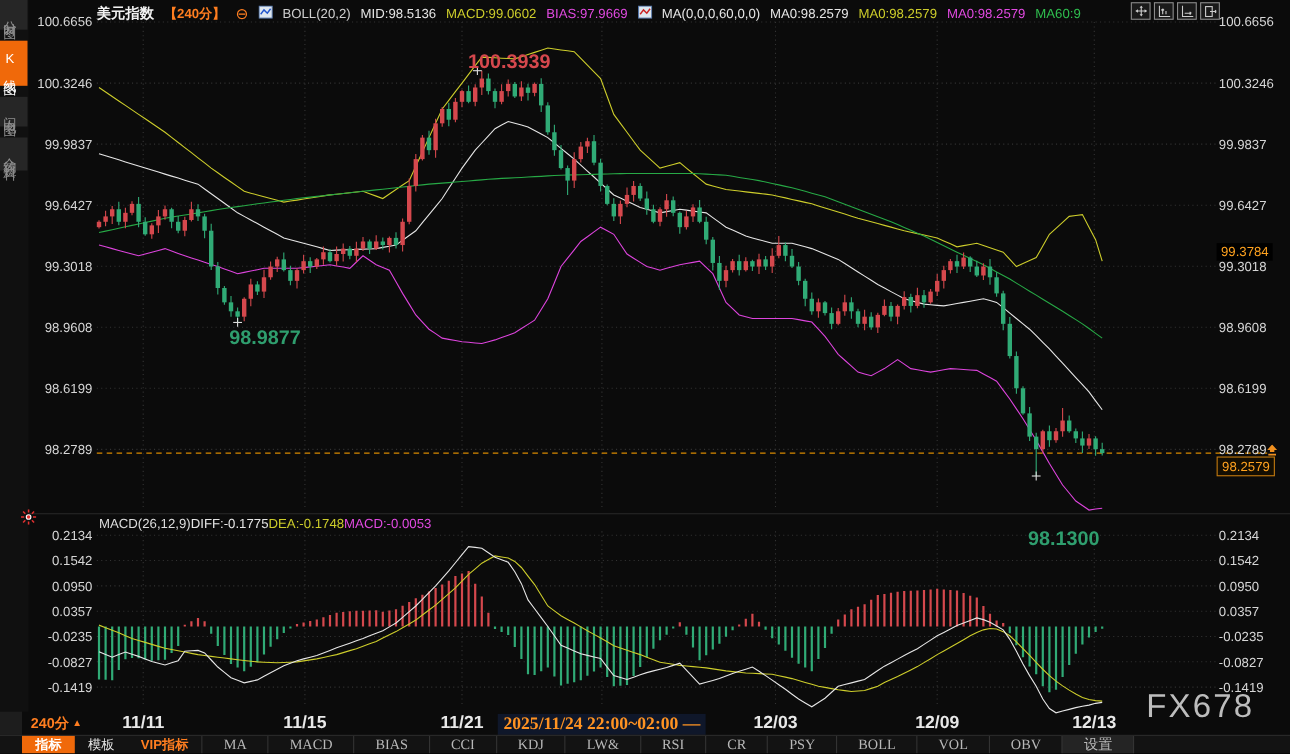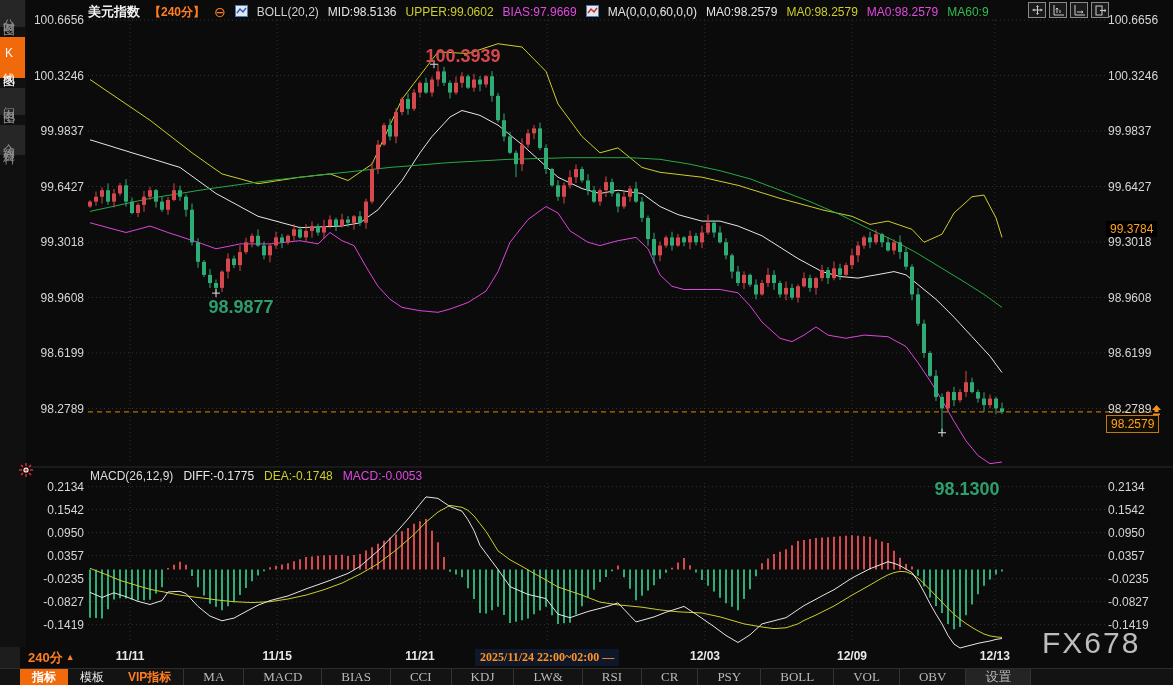--- a/index.html
+++ b/index.html
@@ -13,39 +13,39 @@
             letter-spacing:3px;cursor:pointer;}
   .side-tab.active{background:#f0690a;color:#ffffff;}
   
   .hdr{position:absolute;left:88px;top:3px;z-index:3;display:flex;gap:9px;align-items:center;
        font-size:12px;white-space:nowrap;}
   .hdr .sym{color:#f2f2f2;font-weight:bold;font-size:13px;}
   .hdr .per{color:#ff7e20;font-weight:bold;}
   .hdr .zo{color:#ff7e20;font-size:14px;line-height:10px;}
   .hdr .w{color:#e6e6e6;}  .hdr .g{color:#cfcfcf;}
   .hdr .y{color:#cdcd2b;}  .hdr .m{color:#e14ae1;}  .hdr .gr{color:#2fbf4f;}
-  .macd-hdr{position:absolute;left:90px;top:469px;z-index:3;display:flex;gap:10px;
+  .macd-hdr{position:absolute;left:90px;top:469px;z-index:3;display:flex;gap:0;
             font-size:12px;white-space:nowrap;}
   
   .winctl{position:absolute;top:2px;right:64px;z-index:7;display:flex;gap:3px;}
   .winctl .wbtn{width:16px;height:14px;border:1px solid #8a8a8a;background:#1a1a1a;display:flex;
                 align-items:center;justify-content:center;cursor:pointer;}
   
   .ylab{position:absolute;font-size:12px;color:#d6d6d6;z-index:2;}
   .ylab.left{left:24px;width:60px;text-align:right;}
   .ylab.right{left:1108px;width:62px;text-align:left;}
   .badge{position:absolute;left:1106px;z-index:3;font-size:12px;padding:0 4px;line-height:16px;}
   .badge.marker{background:#000;color:#ffa21f;}
   .badge.last{background:#140e02;color:#ffa21f;border:1px solid #c27a10;}
   .anno{position:absolute;z-index:3;font-size:18px;font-weight:bold;transform:translateX(-50%);}
   
   .xaxis{position:absolute;left:0;top:646px;width:1001px;height:22px;z-index:3;}
   .period{position:absolute;left:28px;top:3px;color:#ff7e20;font-weight:bold;font-size:13px;cursor:pointer;}
   .period .arr{font-size:9px;vertical-align:2px;margin-left:3px;}
-  .dlab{position:absolute;top:3px;transform:translateX(-50%);font-size:12px;font-weight:bold;color:#e8e8e8;white-space:nowrap;}
+  .dlab{position:absolute;top:3px;transform:translateX(-50%);font-size:16px;font-weight:bold;color:#e8e8e8;white-space:nowrap;}
   .dlab.hl{background:#0f172a;color:#ff9322;padding:1px 5px;font-family:Liberation Serif, serif;}
   .corner-block{position:absolute;left:0;top:646px;width:20px;height:39px;background:#1d1d1d;z-index:4;}
   
   .toolbar{position:absolute;left:0;top:668px;width:1173px;height:17px;background:#131313;
            border-top:1px solid #2c2c2c;z-index:5;display:flex;align-items:stretch;padding-left:20px;
            box-sizing:border-box;font-size:12px;}
   .tb-tab{padding:0 12px;display:flex;align-items:center;cursor:pointer;color:#e8e8e8;}
   .tb-tab.active{background:#f0690a;color:#fff;font-weight:bold;}
   .tb-tab.vip{color:#ff7e20;font-weight:bold;}
   .tb-ind{padding:0 19px;display:flex;align-items:center;cursor:pointer;color:#b8b8b8;
@@ -580,21 +580,21 @@
   <div class="hdr">
     <span class="sym">美元指数</span>
     <span class="per">【240分】</span>
     <span class="zo">⊖</span>
     <span><svg width="13" height="12">
           <rect x="0.5" y="0.5" width="12" height="11" fill="#dfe7ef" stroke="#5577aa"></rect>
           <polyline points="2,8 5,4 8,7 11,3" fill="none" stroke="#2255cc" stroke-width="1.3"></polyline>
         </svg></span>
     <span class="g">BOLL(20,2)</span>
     <span class="w">MID:98.5136</span>
-    <span class="y">UPPER:99.0602</span>
+    <span class="y">MACD:99.0602</span>
     <span class="m">BIAS:97.9669</span>
     <span><svg width="13" height="12">
           <rect x="0.5" y="0.5" width="12" height="11" fill="#dfe7ef" stroke="#5577aa"></rect>
           <polyline points="2,8 5,4 8,7 11,3" fill="none" stroke="#cc2222" stroke-width="1.3"></polyline>
         </svg></span>
     <span class="w">MA(0,0,0,60,0,0)</span>
     <span class="w">MA0:98.2579</span>
     <span class="y">MA0:98.2579</span>
     <span class="m">MA0:98.2579</span>
     <span class="gr">MA60:9</span>

